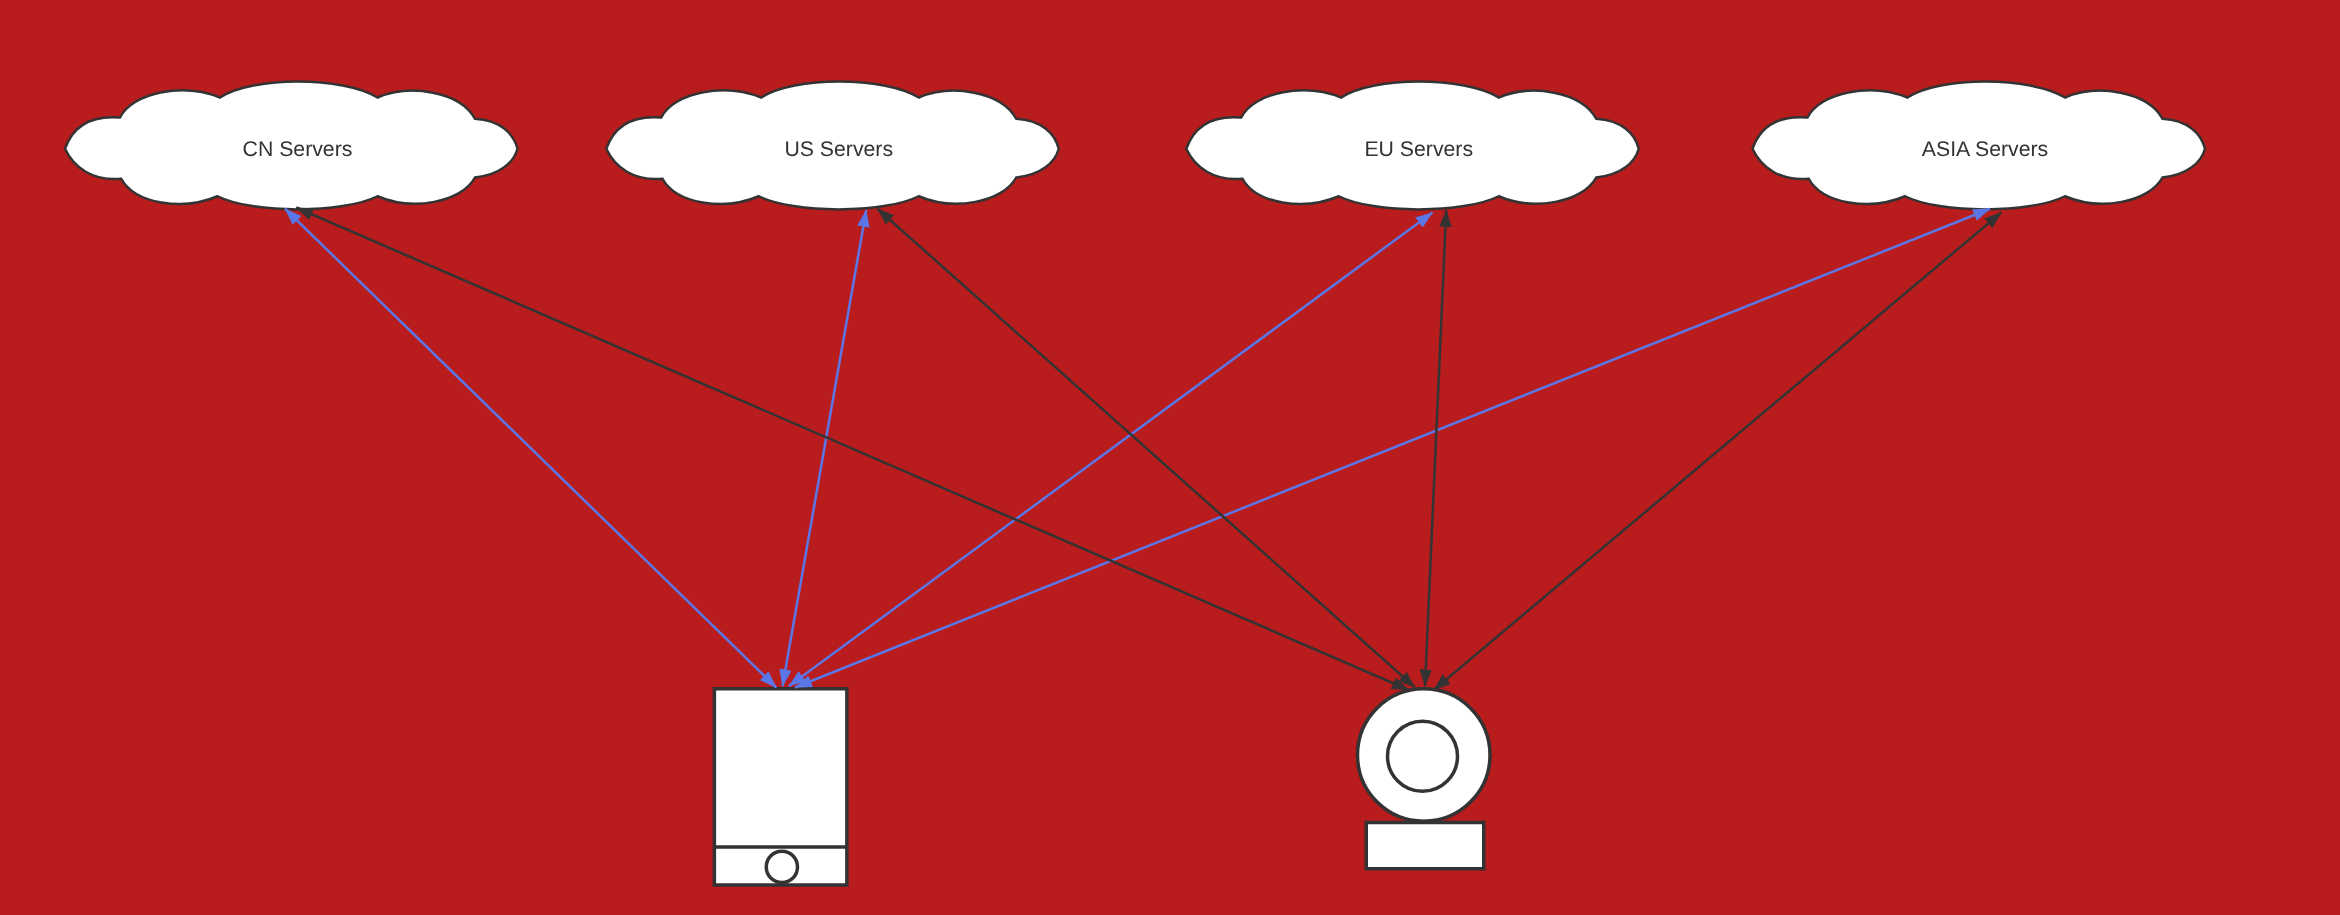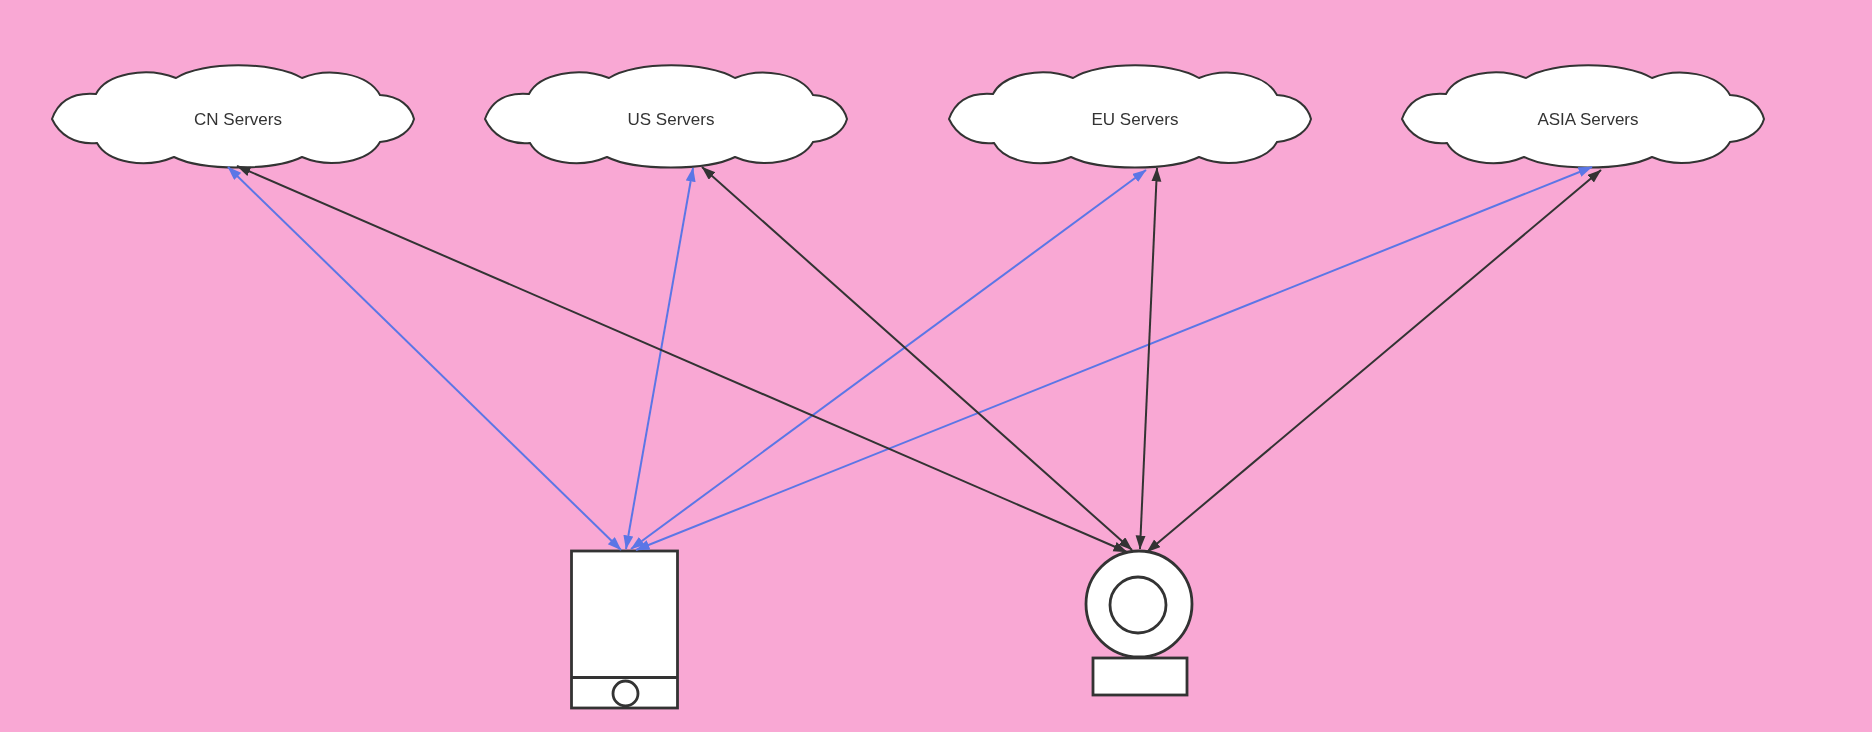--- a/index.html
+++ b/index.html
@@ -4,21 +4,21 @@
 <style>
   html, body {
     margin: 0;
     padding: 0;
     background: #ffffff;
   }
   .canvas {
     position: relative;
     width: 1872px;
     height: 732px;
-    background: #f9a8d4;
+    background: #b91c1c;
     font-family: "Liberation Sans", sans-serif;
     overflow: hidden;
   }
   svg { display: block; }
   .cloud-shape {
     fill: #ffffff;
     stroke: #333333;
     stroke-width: 2;
   }
   .cloud-label {

